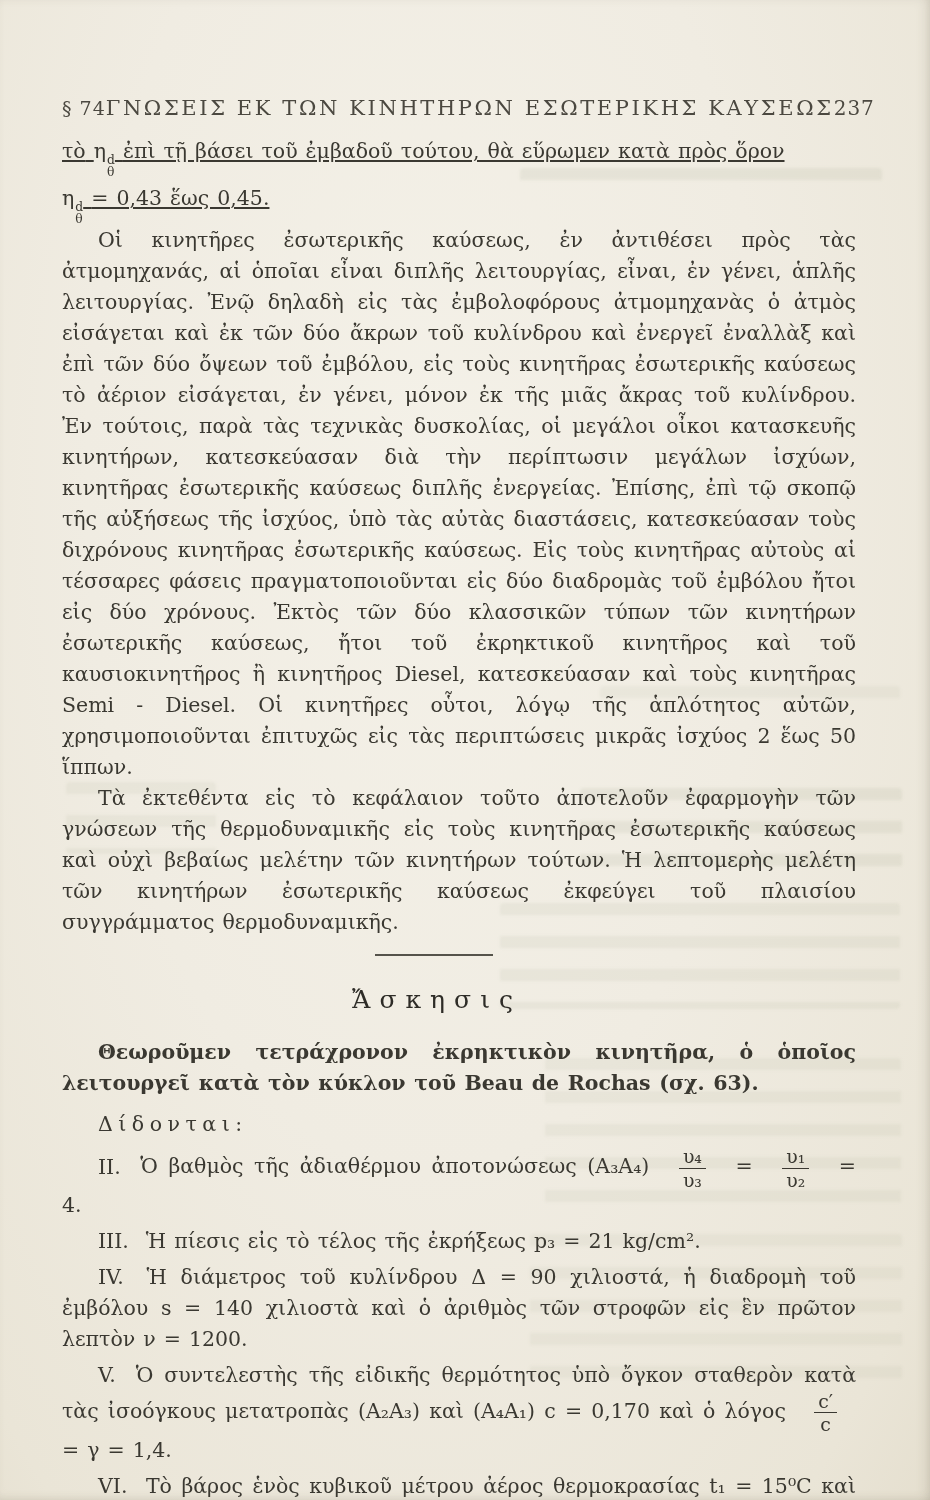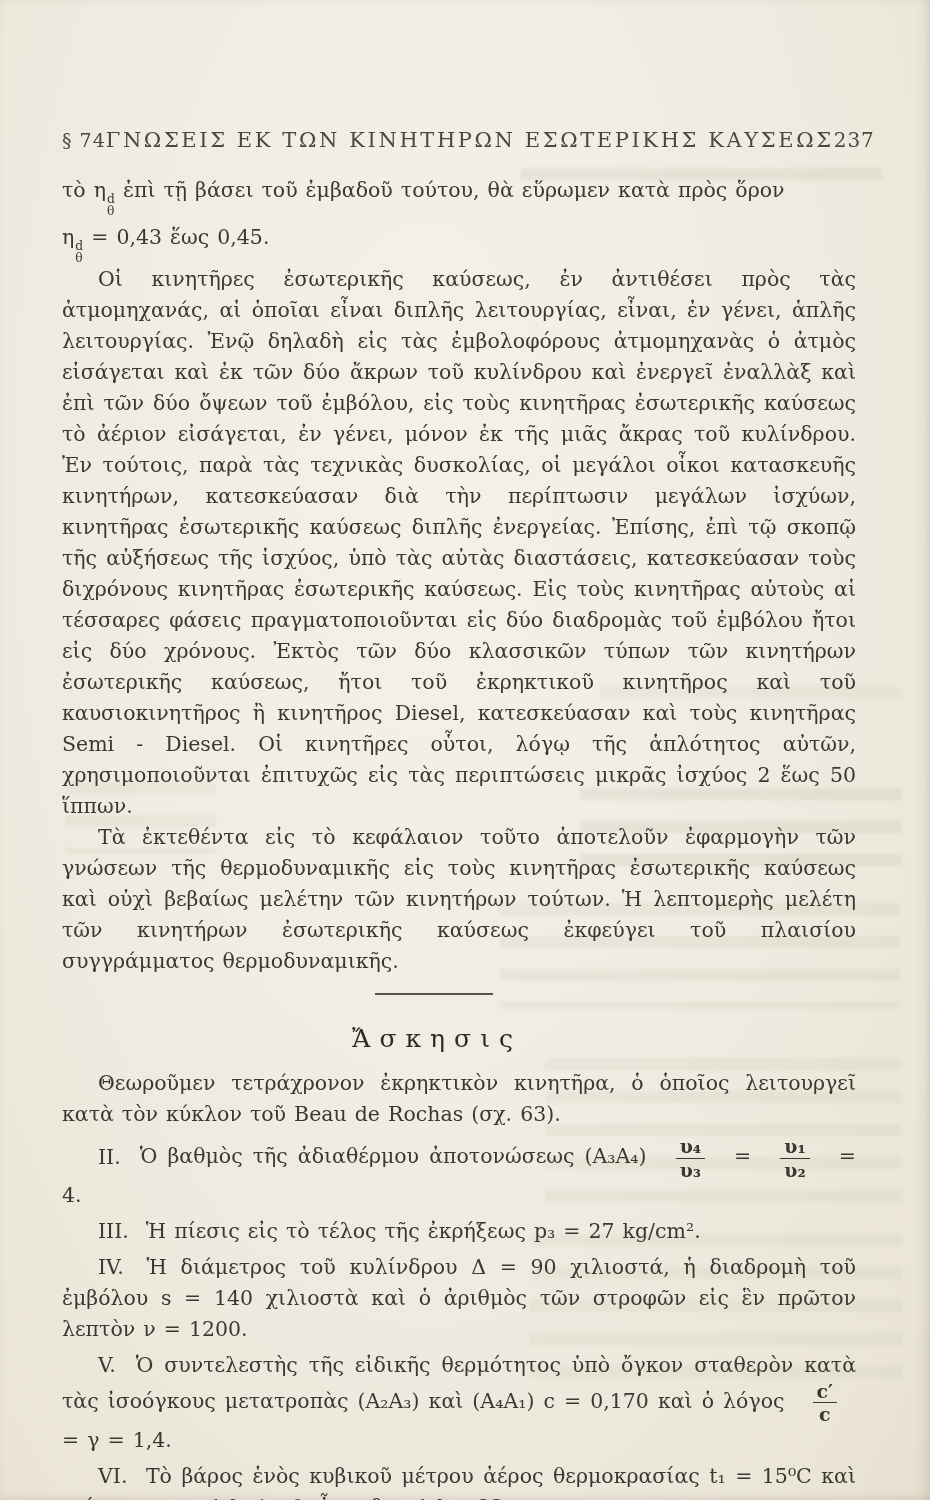--- a/index.html
+++ b/index.html
@@ -12,50 +12,50 @@
     box-shadow: inset -7px 0 14px -7px rgba(105,98,80,0.28), inset 0 -6px 12px -7px rgba(105,98,80,0.18);
     font-family:"DejaVu Serif","Liberation Serif",serif;
     color:#3a3831;
   }
   .content{position:absolute;left:62px;top:96px;width:794px;}
 
   
   .pagehead{display:flex;align-items:baseline;color:#4b4840;}
   .sectmark{font-size:19px;letter-spacing:1px;flex:0 0 auto;}
   .runtitle{flex:1 1 auto;text-align:left;font-size:21px;letter-spacing:2.6px;white-space:nowrap;}
-  .pagenum{font-size:20px;flex:0 0 auto;letter-spacing:1px;margin-top:32px;}
+  .pagenum{font-size:20px;flex:0 0 auto;letter-spacing:1px;}
 
   
   .bodytext{font-size:20.5px;line-height:31px;text-align:justify;word-spacing:1.5px;}
   p{margin:0;}
   .para{text-indent:36px;}
-  .intro-block{margin-top:23px;}
+  .intro-block{margin-top:16px;text-decoration:underline;}
   .formula-line{margin-top:2px;line-height:36px;}
 
   
   .eta-stack{display:inline-block;white-space:nowrap;}
   .eta-ss{display:inline-flex;flex-direction:column;font-size:0.60em;line-height:1;vertical-align:-0.45em;margin-left:1px;text-align:left;}
   .eta-ss .t{display:block;}
   .eta-ss .b{display:block;}
 
   
   .rule{width:118px;border:0;border-top:2px solid #55534b;margin:16px auto 0;transform:translateX(-25px);}
 
   
   .ex-heading{margin-top:28px;text-align:center;font-weight:normal;font-size:25px;letter-spacing:9px;color:#2e2c27;transform:translateX(-22px);}
 
-  .ex-intro{margin-top:14px;}
+  .ex-intro{margin-top:22px;font-weight:bold;}
   .given-label{margin-top:10px;margin-left:36px;letter-spacing:5.5px;}
 
   .items{margin-top:6px;}
   .item{text-indent:36px;margin-top:5px;}
   .numeral{margin-right:9px;}
 
   
-  .frac{display:inline-block;vertical-align:middle;text-align:center;line-height:1.08;margin:0 19px;font-size:0.92em;text-indent:0;font-weight:bold;}
+  .frac{display:inline-block;vertical-align:middle;text-align:center;line-height:1.08;margin:0 19px;font-size:0.92em;text-indent:0;}
   .frac .fnum{display:block;padding:0 4px 1px;border-bottom:1.7px solid #3a3831;}
   .frac .fden{display:block;padding:1px 4px 0;}
 
   
   .bleed{
     position:absolute;pointer-events:none;border-radius:4px;
     background:repeating-linear-gradient(180deg,
       rgba(146,154,122,0.17) 0px, rgba(146,154,122,0.17) 12px,
       rgba(146,154,122,0.00) 12px, rgba(146,154,122,0.00) 33px);
     filter:blur(1.4px);opacity:.75;
@@ -104,30 +104,31 @@
 
       <p class="para">Οἱ κινητῆρες ἐσωτερικῆς καύσεως, ἐν ἀντιθέσει πρὸς τὰς ἀτμομηχανάς, αἱ ὁποῖαι εἶναι διπλῆς λειτουργίας, εἶναι, ἐν γένει, ἁπλῆς λειτουργίας. Ἐνῷ δηλαδὴ εἰς τὰς ἐμβολοφόρους ἀτμομηχανὰς ὁ ἀτμὸς εἰσάγεται καὶ ἐκ τῶν δύο ἄκρων τοῦ κυλίνδρου καὶ ἐνεργεῖ ἐναλλὰξ καὶ ἐπὶ τῶν δύο ὄψεων τοῦ ἐμβόλου, εἰς τοὺς κινητῆρας ἐσωτερικῆς καύσεως τὸ ἀέριον εἰσάγεται, ἐν γένει, μόνον ἐκ τῆς μιᾶς ἄκρας τοῦ κυλίνδρου. Ἐν τούτοις, παρὰ τὰς τεχνικὰς δυσκολίας, οἱ μεγάλοι οἶκοι κατασκευῆς κινητήρων, κατεσκεύασαν διὰ τὴν περίπτωσιν μεγάλων ἰσχύων, κινητῆρας ἐσωτερικῆς καύσεως διπλῆς ἐνεργείας. Ἐπίσης, ἐπὶ τῷ σκοπῷ τῆς αὐξήσεως τῆς ἰσχύος, ὑπὸ τὰς αὐτὰς διαστάσεις, κατεσκεύασαν τοὺς διχρόνους κινητῆρας ἐσωτερικῆς καύσεως. Εἰς τοὺς κινητῆρας αὐτοὺς αἱ τέσσαρες φάσεις πραγματοποιοῦνται εἰς δύο διαδρομὰς τοῦ ἐμβόλου ἤτοι εἰς δύο χρόνους. Ἐκτὸς τῶν δύο κλασσικῶν τύπων τῶν κινητήρων ἐσωτερικῆς καύσεως, ἤτοι τοῦ ἐκρηκτικοῦ κινητῆρος καὶ τοῦ καυσιοκινητῆρος ἢ κινητῆρος Diesel, κατεσκεύασαν καὶ τοὺς κινητῆρας Semi - Diesel. Οἱ κινητῆρες οὗτοι, λόγῳ τῆς ἁπλότητος αὐτῶν, χρησιμοποιοῦνται ἐπιτυχῶς εἰς τὰς περιπτώσεις μικρᾶς ἰσχύος 2 ἕως 50 ἵππων.</p>
       <p class="para">Τὰ ἐκτεθέντα εἰς τὸ κεφάλαιον τοῦτο ἀποτελοῦν ἐφαρμογὴν τῶν γνώσεων τῆς θερμοδυναμικῆς εἰς τοὺς κινητῆρας ἐσωτερικῆς καύσεως καὶ οὐχὶ βεβαίως μελέτην τῶν κινητήρων τούτων. Ἡ λεπτομερὴς μελέτη τῶν κινητήρων ἐσωτερικῆς καύσεως ἐκφεύγει τοῦ πλαισίου συγγράμματος θερμοδυναμικῆς.</p>
 
       <hr class="rule">
 
       <div class="ex-heading">Ἄσκησις</div>
 
       <p class="para ex-intro">Θεωροῦμεν τετράχρονον ἐκρηκτικὸν κινητῆρα, ὁ ὁποῖος λειτουργεῖ κατὰ τὸν κύκλον τοῦ Beau de Rochas (σχ. 63).</p>
 
+      <p class="given-label">Δίδονται:</p>
 
       <div class="items">
 
 
         <p class="item">
           <span class="numeral">II.</span> <span>Ὁ βαθμὸς τῆς ἀδιαθέρμου ἀποτονώσεως (A₃A₄)</span> <span class="frac"><span class="fnum">υ₄</span><span class="fden">υ₃</span></span> <span>=</span> <span class="frac"><span class="fnum">υ₁</span><span class="fden">υ₂</span></span> <span>= 4.</span>
         </p>
 
         <p class="item">
-          <span class="numeral">III.</span> <span>Ἡ πίεσις εἰς τὸ τέλος τῆς ἐκρήξεως p₃ = 27 kg/cm².</span>
+          <span class="numeral">III.</span> <span>Ἡ πίεσις εἰς τὸ τέλος τῆς ἐκρήξεως p₃ = 21 kg/cm².</span>
         </p>
 
         <p class="item">
           <span class="numeral">IV.</span> <span>Ἡ διάμετρος τοῦ κυλίνδρου Δ = 90 χιλιοστά, ἡ διαδρομὴ τοῦ ἐμβόλου s = 140 χιλιοστὰ καὶ ὁ ἀριθμὸς τῶν στροφῶν εἰς ἓν πρῶτον λεπτὸν ν = 1200.</span>
         </p>
 
         <p class="item">
           <span class="numeral">V.</span> <span>Ὁ συντελεστὴς τῆς εἰδικῆς θερμότητος ὑπὸ ὄγκον σταθερὸν κατὰ τὰς ἰσοόγκους μετατροπὰς (A₂A₃) καὶ (A₄A₁) c = 0,170 καὶ ὁ λόγος</span> <span class="frac"><span class="fnum">c′</span><span class="fden">c</span></span> <span>= γ = 1,4.</span>
         </p>
 

